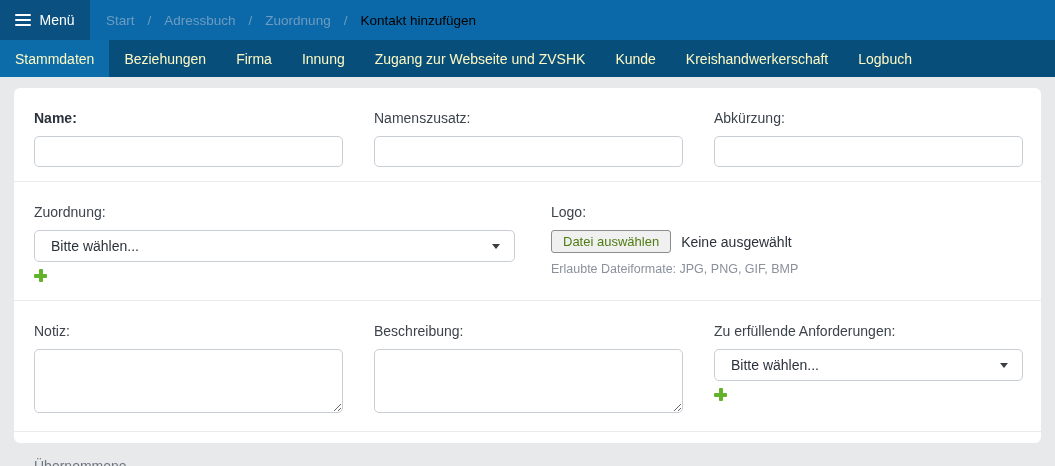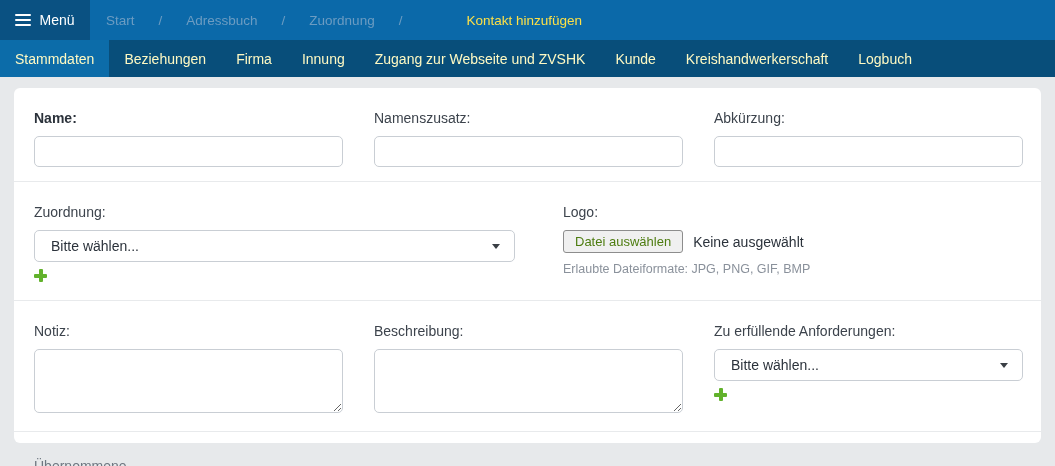--- a/index.html
+++ b/index.html
@@ -18,25 +18,25 @@
     display:flex; align-items:stretch;
   }
   .menu-btn {
     width:90px; background:#0a5182;
     display:flex; align-items:center; justify-content:center;
     gap:8px; color:#fff; font-size:14px; cursor:pointer;
   }
   .hamburger { display:flex; flex-direction:column; gap:3px; }
   .hamburger span { display:block; width:16px; height:2px; background:#fff; border-radius:1px; }
   .breadcrumbs {
-    display:flex; align-items:center; gap:24px;
+    display:flex; align-items:center; gap:13px;
     padding-left:16px; font-size:13.5px; color:#6c9cc2;
   }
   .breadcrumbs .crumb { color:#6c9cc2; cursor:pointer; }
-  .breadcrumbs .crumb.current { color:#fde047; cursor:default;margin-left:40px; }
+  .breadcrumbs .crumb.current { color:#000000; cursor:default; }
   .breadcrumbs .sep { color:#6c9cc2; }
 
   
   .tabbar {
     height:37px; background:#084e7a;
     display:flex; align-items:stretch;
   }
   .tab {
     display:flex; align-items:center;
     padding:0 15px; color:#fef9c3; font-size:14px;
@@ -45,21 +45,21 @@
   .tab.active { background:#0c6ca9; }
 
   
   .card {
     position:absolute; left:14px; right:14px; top:88px; height:355px;
     background:#fff; border-radius:6px;
   }
   .row { padding:13px 18px 14px 20px; }
   .row + .row { border-top:1px solid #e8eaec; }
   .grid-3 { display:grid; grid-template-columns:1fr 1fr 1fr; column-gap:31px; }
-  .grid-2 { display:grid; grid-template-columns:481px 1fr; column-gap:48px; }
+  .grid-2 { display:grid; grid-template-columns:481px 1fr; column-gap:36px; }
 
   label.fld {
     display:block; font-size:14px; color:#3c434c;
     margin:9px 0 10px 0;
   }
   label.fld.bold { font-weight:bold; color:#2b323b; }
 
   input.text {
     width:100%; height:31px;
     border:1px solid #c9ced4; border-radius:5px;

